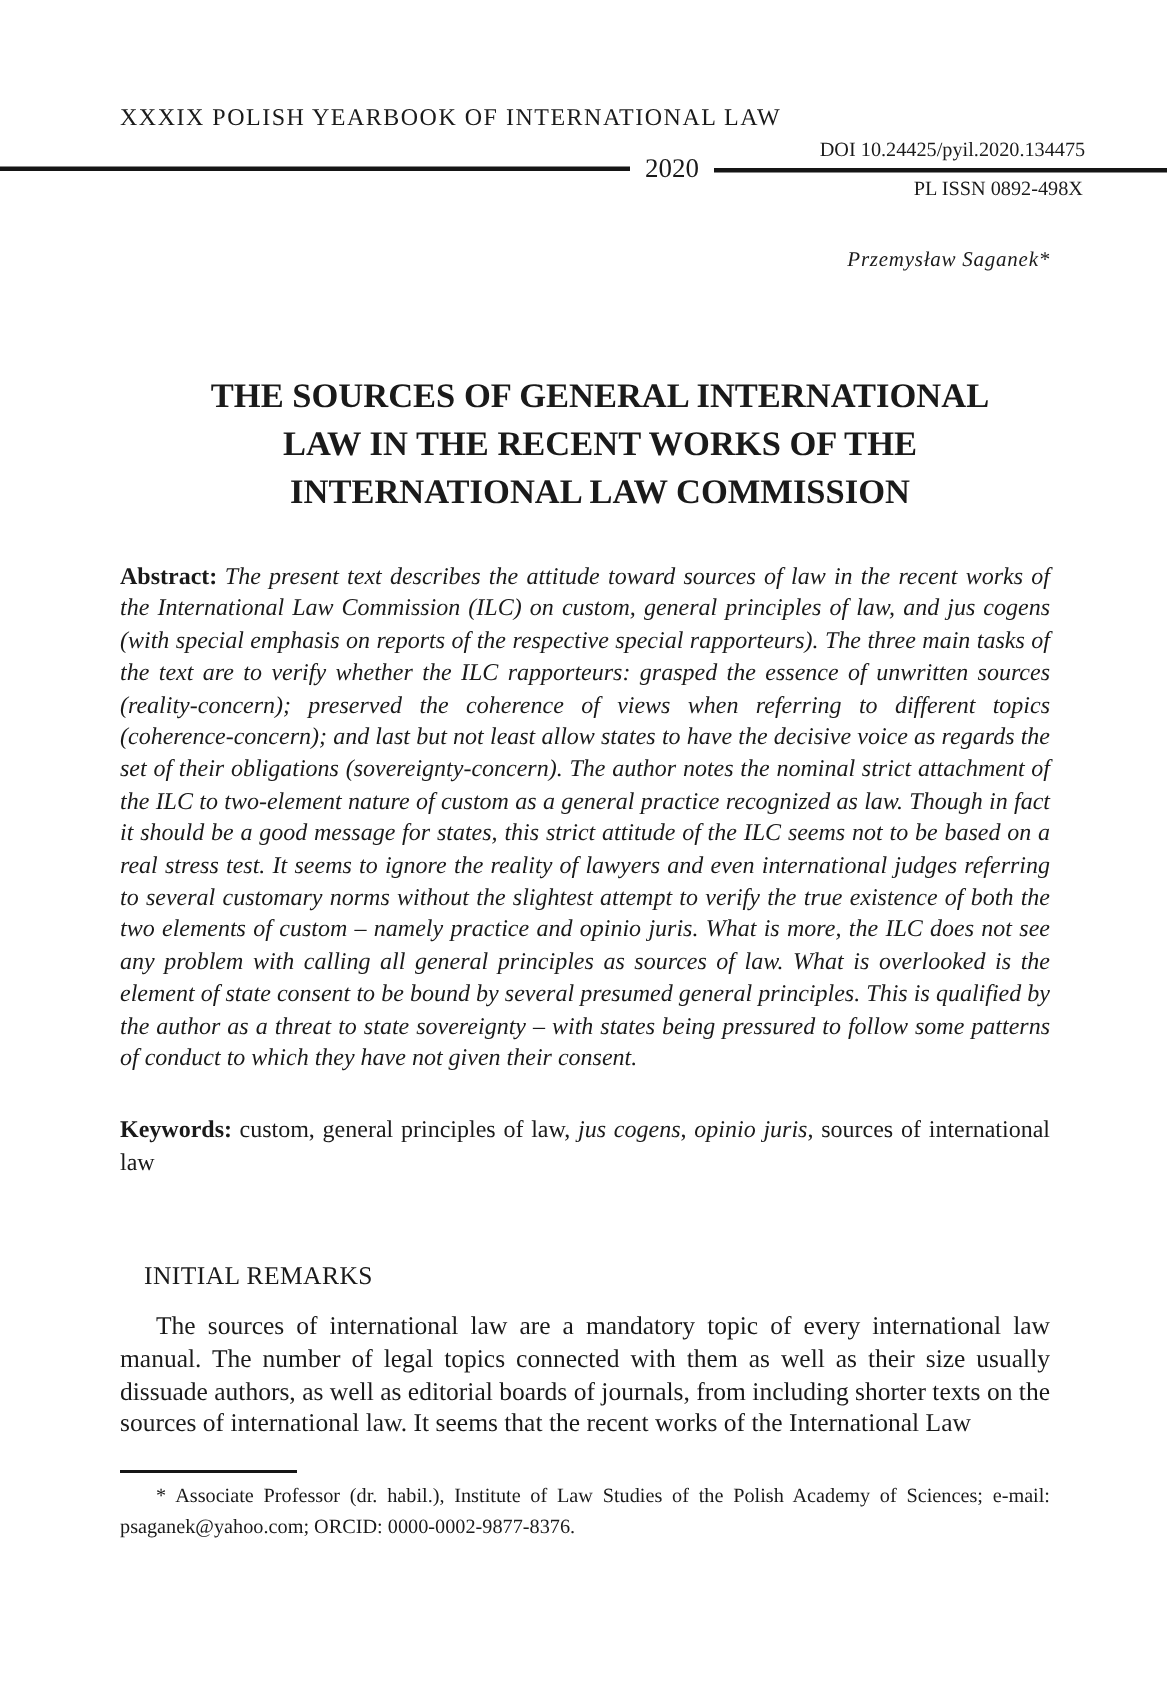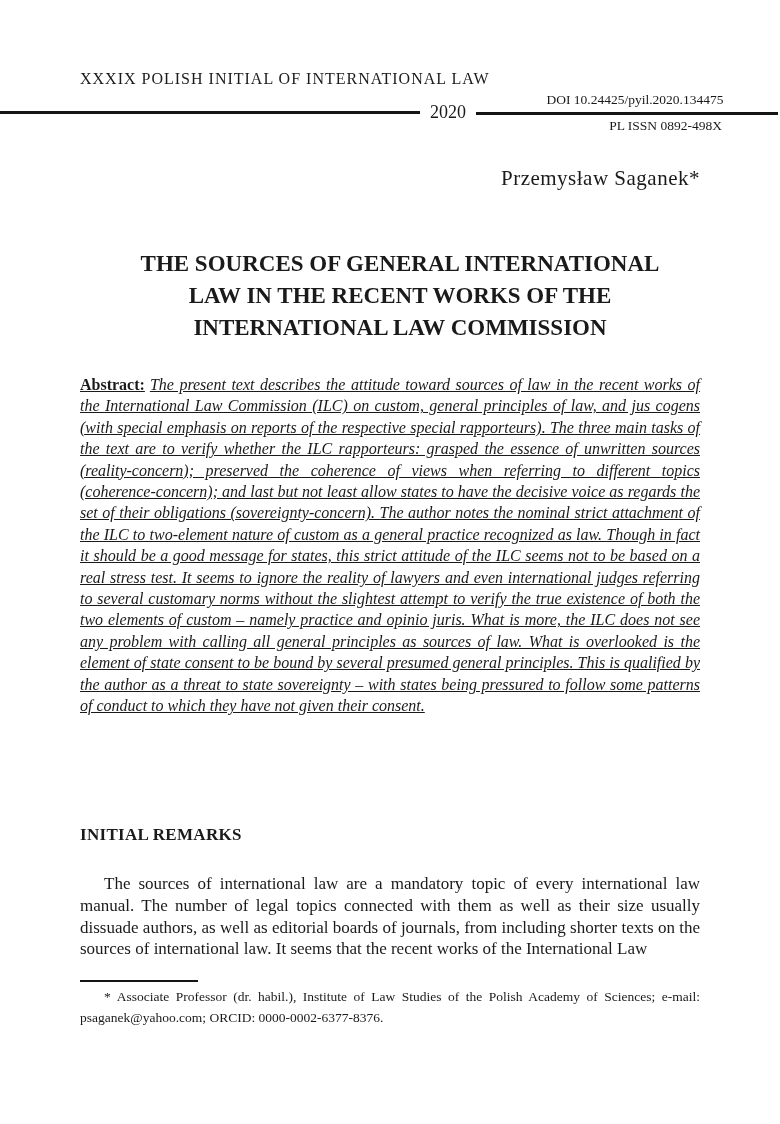--- a/index.html
+++ b/index.html
@@ -54,21 +54,22 @@
     width: 300px;
     box-sizing: border-box;
     padding-right: 56px;
     text-align: right;
     font-size: 13.5px;
     white-space: nowrap;
   }
   .author {
     position: absolute;
     right: 80px; top: 166px;
-    font-size: 21px;
+    font-style: italic;
+    font-size: 14px;
     letter-spacing: 0.5px;
     margin-left: 24px;
   }
   .title {
     position: absolute;
     left: 80px; top: 238px;
     width: 620px;
     margin: 10px;
     text-align: center;
     font-size: 23px;
@@ -78,44 +79,43 @@
   }
   .abstract {
     position: absolute;
     left: 80px; top: 374px;
     width: 620px;
     margin: 0;
     font-size: 16px;
     font-style: italic;
     line-height: 21.4px;
     text-align: justify;
-    text-decoration: underline;
   }
   .abstract-label {
     font-style: normal;
     font-weight: bold;
     margin-right: 5px;
   }
   .keywords {
     position: absolute;
     left: 80px; top: 743px;
     width: 620px;
     margin: 0;
     font-size: 16px;
     line-height: 22px;
     text-align: justify;
   }
   .kw-label { font-weight: bold; margin-right: 5px; }
   .italic { font-style: italic; }
   .section-heading {
     position: absolute;
     left: 80px; top: 825px;
-    margin: 0;
+    margin: 16px;
     font-size: 17px;
-    font-weight: bold;
+    font-weight: normal;
     letter-spacing: 0.3px;
   }
   .body-paragraph {
     position: absolute;
     left: 80px; top: 873px;
     width: 620px;
     margin: 0;
     font-size: 17px;
     line-height: 21.8px;
     text-align: justify;
@@ -137,42 +137,45 @@
     text-align: justify;
     text-indent: 24px;
   }
   .fn-marker { margin-right: 6px; }
 </style>
 </head>
 <body>
 
 <div class="page">
 
-  <div class="journal-header">XXXIX POLISH INITIAL OF INTERNATIONAL LAW</div>
+  <div class="journal-header">XXXIX POLISH YEARBOOK OF INTERNATIONAL LAW</div>
 
   <div class="rule-left"></div>
   <div class="year">2020</div>
   <div class="doi">DOI 10.24425/pyil.2020.134475</div>
   <div class="rule-right"></div>
   <div class="issn">PL ISSN 0892-498X</div>
 
   <div class="author">Przemysław Saganek*</div>
 
   <h1 class="title">THE SOURCES OF GENERAL INTERNATIONAL
 LAW IN THE RECENT WORKS OF THE
 INTERNATIONAL LAW COMMISSION</h1>
 
   <p class="abstract">
     <span class="abstract-label">Abstract:</span><span>The present text describes the attitude toward sources of law in the recent works of the International Law Commission (ILC) on custom, general principles of law, and jus cogens (with special emphasis on reports of the respective special rapporteurs). The three main tasks of the text are to verify whether the ILC rapporteurs: grasped the essence of unwritten sources (reality-concern); preserved the coherence of views when referring to different topics (coherence-concern); and last but not least allow states to have the decisive voice as regards the set of their obligations (sovereignty-concern). The author notes the nominal strict attachment of the ILC to two-element nature of custom as a general practice recognized as law. Though in fact it should be a good message for states, this strict attitude of the ILC seems not to be based on a real stress test. It seems to ignore the reality of lawyers and even international judges referring to several customary norms without the slightest attempt to verify the true existence of both the two elements of custom – namely practice and opinio juris. What is more, the ILC does not see any problem with calling all general principles as sources of law. What is overlooked is the element of state consent to be bound by several presumed general principles. This is qualified by the author as a threat to state sovereignty – with states being pressured to follow some patterns of conduct to which they have not given their consent.</span>
   </p>
 
+  <p class="keywords">
+    <span class="kw-label">Keywords:</span><span>custom, general principles of law, </span><span class="italic">jus cogens</span><span>, </span><span class="italic">opinio juris</span><span>, sources of international law</span>
+  </p>
 
   <h2 class="section-heading">INITIAL REMARKS</h2>
 
   <p class="body-paragraph">The sources of international law are a mandatory topic of every international law manual. The number of legal topics connected with them as well as their size usually dissuade authors, as well as editorial boards of journals, from including shorter texts on the sources of international law. It seems that the recent works of the International Law</p>
 
   <div class="footnote-rule"></div>
 
   <p class="footnote">
-    <span class="fn-marker">*</span><span>Associate Professor (dr. habil.), Institute of Law Studies of the Polish Academy of Sciences; e-mail: psaganek@yahoo.com; ORCID: 0000-0002-6377-8376.</span>
+    <span class="fn-marker">*</span><span>Associate Professor (dr. habil.), Institute of Law Studies of the Polish Academy of Sciences; e-mail: psaganek@yahoo.com; ORCID: 0000-0002-9877-8376.</span>
   </p>
 
 </div>
 
 </body></html>

